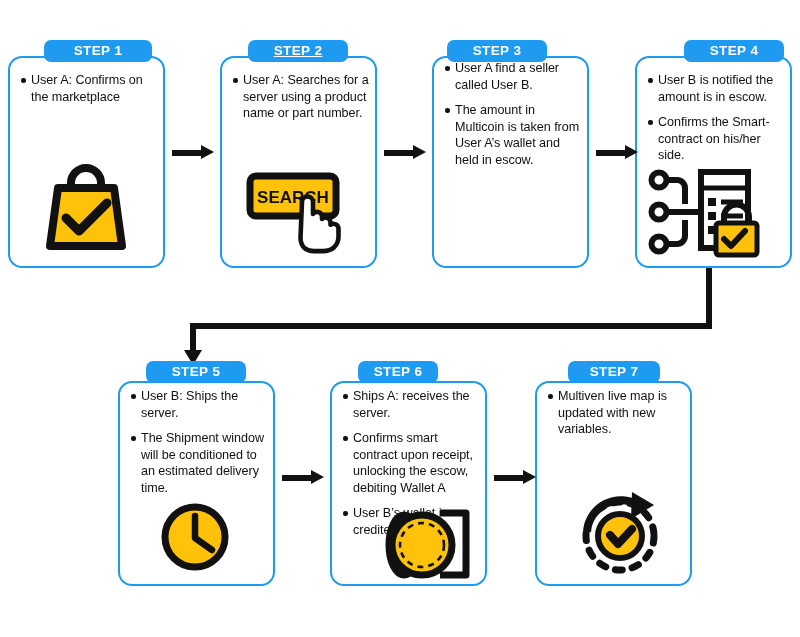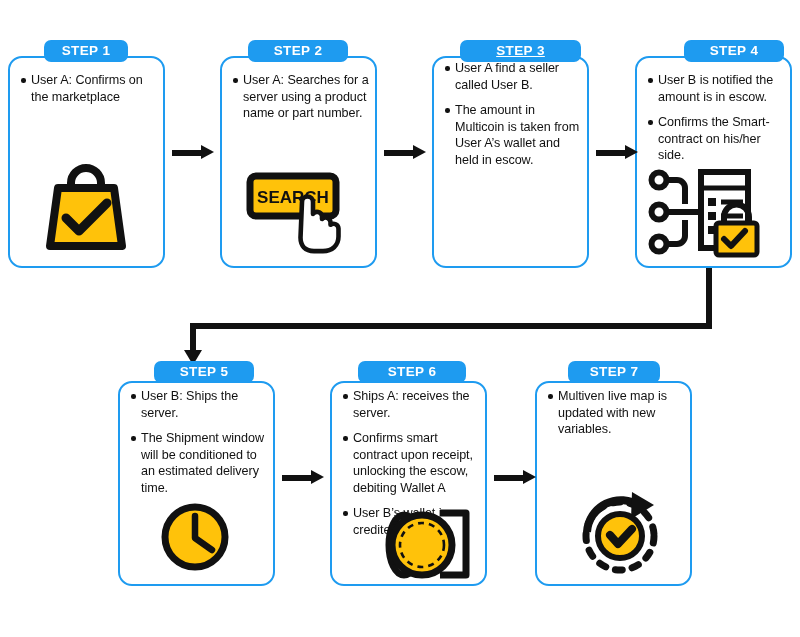--- a/index.html
+++ b/index.html
@@ -111,57 +111,57 @@
     position: absolute;
   }
   .icon-wrap svg { display: block; }
 </style>
 </head>
 <body>
 
 <div id="canvas">
 
   <div class="card" style="left:8px; top:56px; width:157px; height:212px;"></div>
-  <div class="badge" style="left:44px; top:40px; width:84px;">STEP 1</div>
+  <div class="badge" style="left:44px; top:40px; width:108px;">STEP 1</div>
   <ul class="bullets" style="left:20px; top:72px; width:136px;">
     <li>User A: Confirms on the marketplace</li>
   </ul>
   <div class="icon-wrap" style="left:40px; top:158px;">
     <svg width="92" height="98" viewBox="0 0 92 98">
 
       <path d="M31 32 v-7 a15 15 0 0 1 30 0 v7" fill="none" stroke="#111111" stroke-width="8"></path>
 
       <path d="M18 30 L74 30 L82 88 L10 88 Z" fill="#ffc20a" stroke="#111111" stroke-width="8" stroke-linejoin="round"></path>
 
       <path d="M26 60 L39 73 L67 45" fill="none" stroke="#111111" stroke-width="9" stroke-linecap="round" stroke-linejoin="round"></path>
     </svg>
   </div>
 
   <div class="card" style="left:220px; top:56px; width:157px; height:212px;"></div>
-  <div class="badge" style="left:248px; top:40px; width:100px;">STEP 2</div>
+  <div class="badge" style="left:248px; top:40px; width:100px;text-decoration:underline;">STEP 2</div>
   <ul class="bullets" style="left:232px; top:72px; width:139px;">
     <li>User A: Searches for a server using a product name or part number.</li>
   </ul>
   <div class="icon-wrap" style="left:246px; top:172px;">
     <svg width="106" height="82" viewBox="0 0 106 82">
       <rect x="4" y="4" width="86" height="40" rx="6" fill="#ffc20a" stroke="#111111" stroke-width="7"></rect>
       <text x="47" y="31" text-anchor="middle" font-family="Liberation Sans, sans-serif" font-size="17" font-weight="bold" fill="#111111">SEARCH</text>
 
       <g>
         <path d="M56 30 a5.5 5.5 0 0 1 11 0 v12 a5 5 0 0 1 9 2 v3
                  a5 5 0 0 1 8.5 3.2 v2.6
                  a5 5 0 0 1 8 3.8 v8
                  c0 9 -6.5 14.5 -15.5 14.5
                  h-9 c-9 0 -13.5 -5.5 -13.5 -13.5 Z" fill="#ffffff" stroke="#111111" stroke-width="4.6" stroke-linejoin="round"></path>
       </g>
     </svg>
   </div>
 
   <div class="card" style="left:432px; top:56px; width:157px; height:212px;"></div>
-  <div class="badge" style="left:460px; top:40px; width:121px;text-decoration:underline;">STEP 3</div>
+  <div class="badge" style="left:447px; top:40px; width:100px;">STEP 3</div>
   <ul class="bullets" style="left:444px; top:60px; width:140px;">
     <li>User A find a seller called User B.</li>
     <li>The amount in Multicoin is taken from User A’s wallet and held in escow.</li>
   </ul>
 
   <div class="card" style="left:635px; top:56px; width:157px; height:212px;"></div>
   <div class="badge" style="left:663px; top:40px; width:100px;margin-left:21px;">STEP 4</div>
   <ul class="bullets" style="left:647px; top:72px; width:138px;">
     <li>User B is notified the amount is in escow.</li>
     <li>Confirms the Smart-contract on his/her side.</li>
@@ -183,34 +183,34 @@
       <rect x="60" y="60" width="8" height="8" fill="#111111"></rect>
       <path d="M73 36 h22 M73 50 h22 M73 64 h22" stroke="#111111" stroke-width="5"></path>
 
       <path d="M76 58 v-7 a12.5 12.5 0 0 1 25 0 v7" fill="none" stroke="#111111" stroke-width="6"></path>
       <rect x="68" y="57" width="41" height="32" rx="3" fill="#ffc20a" stroke="#111111" stroke-width="5"></rect>
       <path d="M76 73 l7 7 l14 -15" fill="none" stroke="#111111" stroke-width="6" stroke-linecap="round" stroke-linejoin="round"></path>
     </svg>
   </div>
 
   <div class="card" style="left:118px; top:381px; width:157px; height:205px;"></div>
-  <div class="badge" style="left:154px; top:361px; width:100px;">STEP 5</div>
+  <div class="badge" style="left:146px; top:361px; width:100px;">STEP 5</div>
   <ul class="bullets" style="left:130px; top:388px; width:140px;">
     <li>User B: Ships the server.</li>
     <li>The Shipment window will be conditioned to an estimated delivery time.</li>
   </ul>
   <div class="icon-wrap" style="left:158px; top:500px;">
     <svg width="74" height="74" viewBox="0 0 74 74">
       <circle cx="37" cy="37" r="30" fill="#ffc20a" stroke="#111111" stroke-width="7"></circle>
       <path d="M37 16 V38 L54 50" fill="none" stroke="#111111" stroke-width="6.5" stroke-linecap="round" stroke-linejoin="round"></path>
     </svg>
   </div>
 
   <div class="card" style="left:330px; top:381px; width:157px; height:205px;"></div>
-  <div class="badge" style="left:358px; top:361px; width:108px;">STEP 6</div>
+  <div class="badge" style="left:358px; top:361px; width:80px;">STEP 6</div>
   <ul class="bullets" style="left:342px; top:388px; width:141px;">
     <li>Ships A: receives the server.</li>
     <li>Confirms smart contract upon receipt, unlocking the escow, debiting Wallet A</li>
     <li>User B’s wallet is credited.</li>
   </ul>
   <div class="icon-wrap" style="left:382px; top:505px;">
     <svg width="100" height="80" viewBox="0 0 100 80">
 
       <path d="M58 8 h26 v62 h-26" fill="#ffffff" stroke="#111111" stroke-width="7" stroke-linejoin="round"></path>
 

